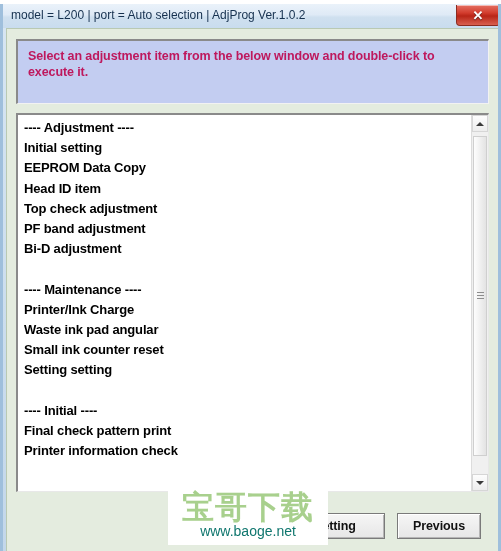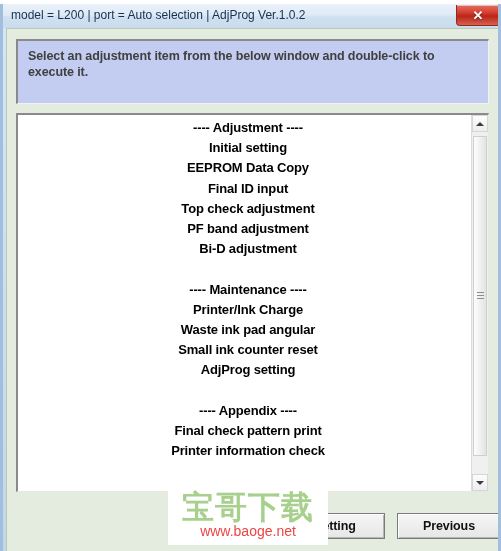--- a/index.html
+++ b/index.html
@@ -94,21 +94,21 @@
     box-sizing: border-box;
     border-top: 2px solid #8a8a8a;
     border-left: 2px solid #8a8a8a;
     border-right: 1px solid #f2f2f2;
     border-bottom: 1px solid #f2f2f2;
     padding: 7px 10px 0 10px;
   }
   .instruction-text {
     font-size: 12.5px;
     font-weight: bold;
-    color: #404040;
+    color: #be185d;
     line-height: 16px;
     letter-spacing: -0.1px;
   }
 
   
   .listbox {
     position: absolute;
     left: 9px;
     top: 84px;
     width: 473px;
@@ -132,21 +132,20 @@
   }
   .list-item {
     font-size: 13px;
     font-weight: bold;
     color: #000000;
     line-height: 20.2px;
     height: 20.2px;
     white-space: nowrap;
     letter-spacing: -0.15px;
     cursor: default;
-    text-align: center;
   }
   .list-item.blank {
     color: transparent;
   }
 
   
   .scrollbar {
     position: absolute;
     right: 0;
     top: 0;
@@ -226,21 +225,21 @@
   .wm-cn {
     font-size: 32px;
     font-weight: bold;
     color: #a8d08d;
     line-height: 32px;
     letter-spacing: 1px;
     font-family: "DejaVu Sans", sans-serif;
   }
   .wm-url {
     font-size: 14px;
-    color: #ef4444;
+    color: #0f766e;
     line-height: 16px;
     font-family: "Liberation Sans", sans-serif;
   }
 
   
   .btn {
     position: absolute;
     height: 26px;
     background: linear-gradient(to bottom, #f6f6f6, #e6e6e6);
     border: 1px solid #7a7a7a;
@@ -256,21 +255,21 @@
     letter-spacing: -0.1px;
   }
   .btn-setting {
     left: 282px;
     top: 509px;
     width: 100px;
   }
   .btn-previous {
     left: 394px;
     top: 509px;
-    width: 104px;
+    width: 84px;
   }
 </style>
 </head>
 <body>
 
 <div class="window">
 
   <div class="titlebar">
     <div class="titlebar-text">model = L200 | port = Auto selection | AdjProg Ver.1.0.2</div>
     <div class="close-btn">
@@ -282,32 +281,32 @@
 
     <div class="instruction">
       <div class="instruction-text">Select an adjustment item from the below window and double-click to execute it.</div>
     </div>
 
     <div class="listbox">
       <div class="list-inner">
           <div class="list-item">---- Adjustment ----</div>
           <div class="list-item">Initial setting</div>
           <div class="list-item">EEPROM Data Copy</div>
-          <div class="list-item">Final ID input</div>
+          <div class="list-item">Head ID item</div>
           <div class="list-item">Top check adjustment</div>
           <div class="list-item">PF band adjustment</div>
           <div class="list-item">Bi-D adjustment</div>
           <div class="list-item blank">&nbsp;</div>
           <div class="list-item">---- Maintenance ----</div>
           <div class="list-item">Printer/Ink Charge</div>
           <div class="list-item">Waste ink pad angular</div>
           <div class="list-item">Small ink counter reset</div>
-          <div class="list-item">AdjProg setting</div>
+          <div class="list-item">Setting setting</div>
           <div class="list-item blank">&nbsp;</div>
-          <div class="list-item">---- Appendix ----</div>
+          <div class="list-item">---- Initial ----</div>
           <div class="list-item">Final check pattern print</div>
           <div class="list-item">Printer information check</div>
         </div>
 
       <div class="scrollbar">
         <div class="sb-btn sb-up">
           <span class="arrow-up"></span>
         </div>
         <div class="sb-thumb">
           <span class="sb-grip">

